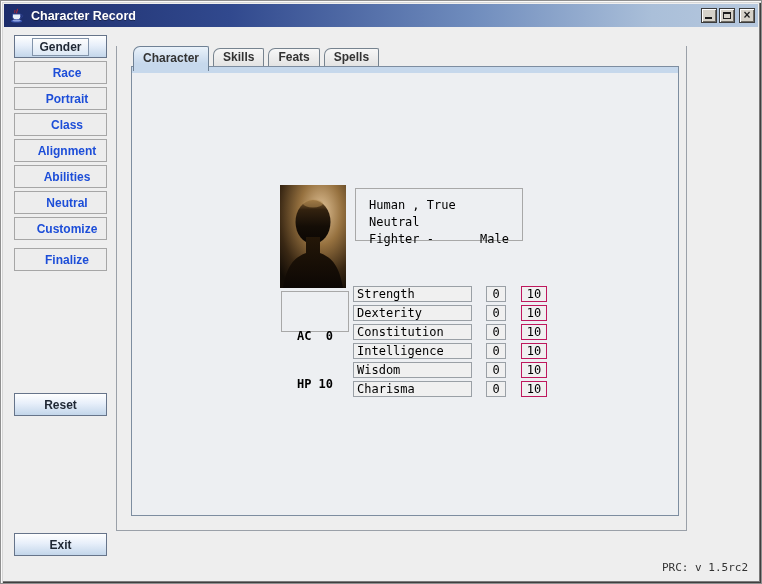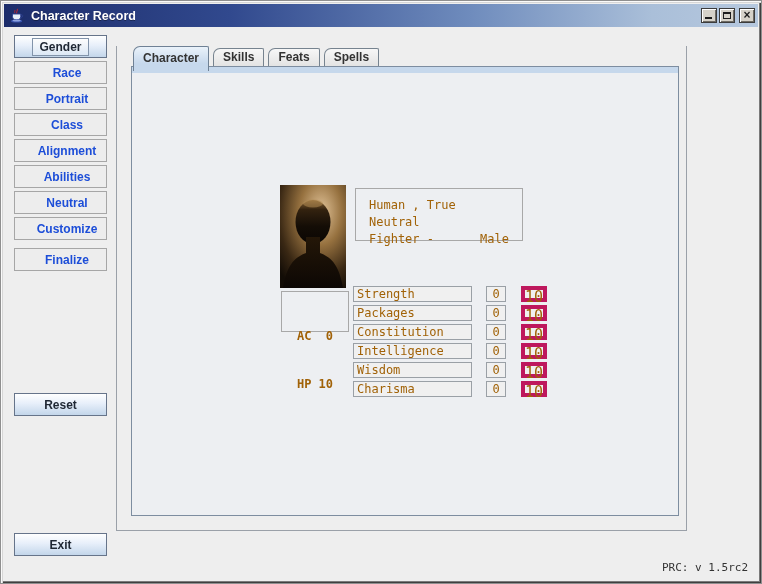--- a/index.html
+++ b/index.html
@@ -70,21 +70,21 @@
     border-color:#6f8195;z-index:4;position:relative;
   }
   .tabcontent{
     position:absolute;left:14px;top:20px;width:548px;height:450px;
     border:1px solid #7d8da0;background:#edeff2;z-index:1;
   }
   .tabcontent::before{
     content:"";position:absolute;left:0;top:0;right:0;height:6px;background:#c6d8ec;
   }
   
-  .mono{font-family:"DejaVu Sans Mono",monospace;color:#a16207;}
+  .mono{font-family:"DejaVu Sans Mono",monospace;color:#000000;}
   .portrait{position:absolute;left:148px;top:118px;width:66px;height:103px;}
   .summary-box{
     position:absolute;left:223px;top:121px;width:168px;height:53px;
     border:1px solid #a8a8a8;padding:8px 13px 0 13px;
     font-size:12px;line-height:17px;
   }
   .summary-line2{display:flex;justify-content:space-between;gap:25px;}
   .achp-box{
     position:absolute;left:149px;top:224px;width:68px;height:41px;
     border:1px solid #a8a8a8;padding-top:4px;
@@ -94,22 +94,22 @@
   .ability-row{display:flex;margin-bottom:3px;height:16px;gap:12px;}
   .ability-name{
     width:119px;height:16px;border:1px solid #9aa0a6;background:#f0f0f0;
     font-size:12px;line-height:14px;padding-left:3px;
   }
   .ability-mod{
     width:20px;height:16px;border:1px solid #9aa0a6;background:#f0f0f0;
     font-size:12px;line-height:14px;text-align:center;margin-left:2px;
   }
   .ability-score{
-    width:26px;height:16px;border:4px solid #be185d;background:#f0f0f0;
-    font-size:15px;line-height:14px;text-align:center;margin-left:3px;
+    width:26px;height:16px;border:1px solid #be185d;background:#f0f0f0;
+    font-size:12px;line-height:14px;text-align:center;margin-left:3px;
   }
   
   .version{position:absolute;right:13px;bottom:9px;font-size:11px;color:#333;}
 </style>
 </head>
 <body>
 
 <div class="window">
 
   <div class="titlebar">
@@ -225,21 +225,21 @@
         <div>HP 10</div>
       </div>
 
       <div class="ability-table">
           <div class="ability-row">
             <div class="ability-name mono">Strength</div>
             <div class="ability-mod mono">0</div>
             <div class="ability-score mono">10</div>
           </div>
           <div class="ability-row">
-            <div class="ability-name mono">Packages</div>
+            <div class="ability-name mono">Dexterity</div>
             <div class="ability-mod mono">0</div>
             <div class="ability-score mono">10</div>
           </div>
           <div class="ability-row">
             <div class="ability-name mono">Constitution</div>
             <div class="ability-mod mono">0</div>
             <div class="ability-score mono">10</div>
           </div>
           <div class="ability-row">
             <div class="ability-name mono">Intelligence</div>

